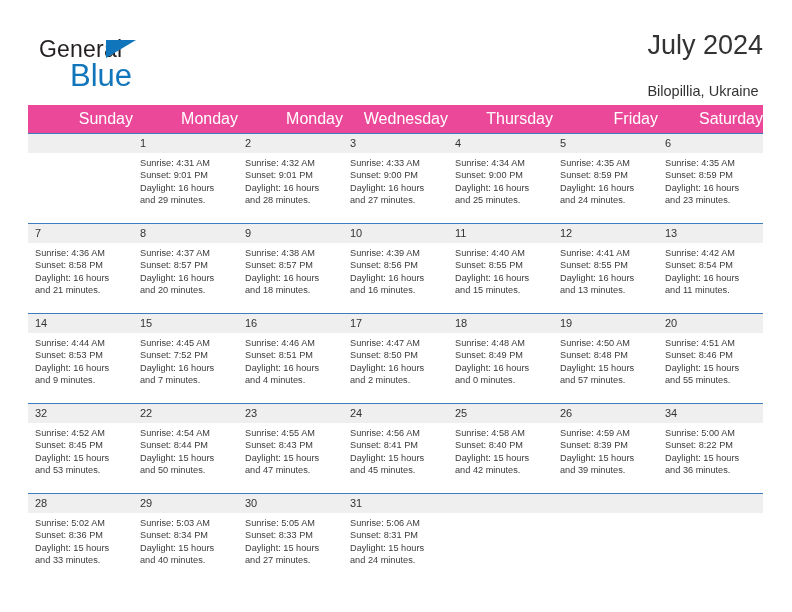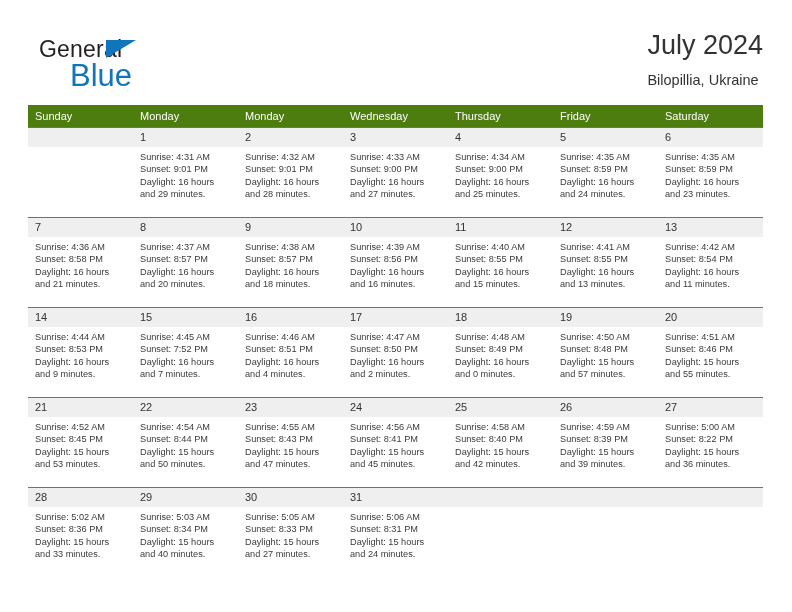--- a/index.html
+++ b/index.html
@@ -73,39 +73,39 @@
     font-size: 27px;
     color: #333333;
     font-weight: normal;
     line-height: 34px;
     white-space: nowrap;
   }
   .cal-subtitle {
     font-size: 14.5px;
     color: #333333;
     line-height: 22px;
-    margin-top: 7px;
+    margin-top: 18px;
     white-space: nowrap;
   }
 
   
   .calendar {
     position: absolute;
     left: 28px;
     top: 105px;
     width: 735px;
     border-collapse: collapse;
     table-layout: fixed;
   }
   .calendar th {
-    background: #4d7c0f;
+    background: #ec4899;
     color: #ffffff;
-    font-size: 11px;
+    font-size: 16px;
     font-weight: normal;
-    text-align: left;
+    text-align: right;
     padding: 5px 0 5px 7px;
     height: 12px;
     border: none;
   }
   .weekrow > td {
     vertical-align: top;
     padding: 0;
     border-top: 1px solid #3b7dbf;
     border-bottom: none;
     border-left: none;
@@ -415,21 +415,21 @@
               <div>Daylight: 15 hours</div>
               <div>and 55 minutes.</div>
             </div>
           </div>
         </td>
       </tr>
 
       <tr class="weekrow">
         <td>
           <div class="cell">
-            <div class="daynum">21</div>
+            <div class="daynum">32</div>
             <div class="details">
               <div>Sunrise: 4:52 AM</div>
               <div>Sunset: 8:45 PM</div>
               <div>Daylight: 15 hours</div>
               <div>and 53 minutes.</div>
             </div>
           </div>
         </td>
         <td>
           <div class="cell">
@@ -481,21 +481,21 @@
             <div class="details">
               <div>Sunrise: 4:59 AM</div>
               <div>Sunset: 8:39 PM</div>
               <div>Daylight: 15 hours</div>
               <div>and 39 minutes.</div>
             </div>
           </div>
         </td>
         <td>
           <div class="cell">
-            <div class="daynum">27</div>
+            <div class="daynum">34</div>
             <div class="details">
               <div>Sunrise: 5:00 AM</div>
               <div>Sunset: 8:22 PM</div>
               <div>Daylight: 15 hours</div>
               <div>and 36 minutes.</div>
             </div>
           </div>
         </td>
       </tr>
 

